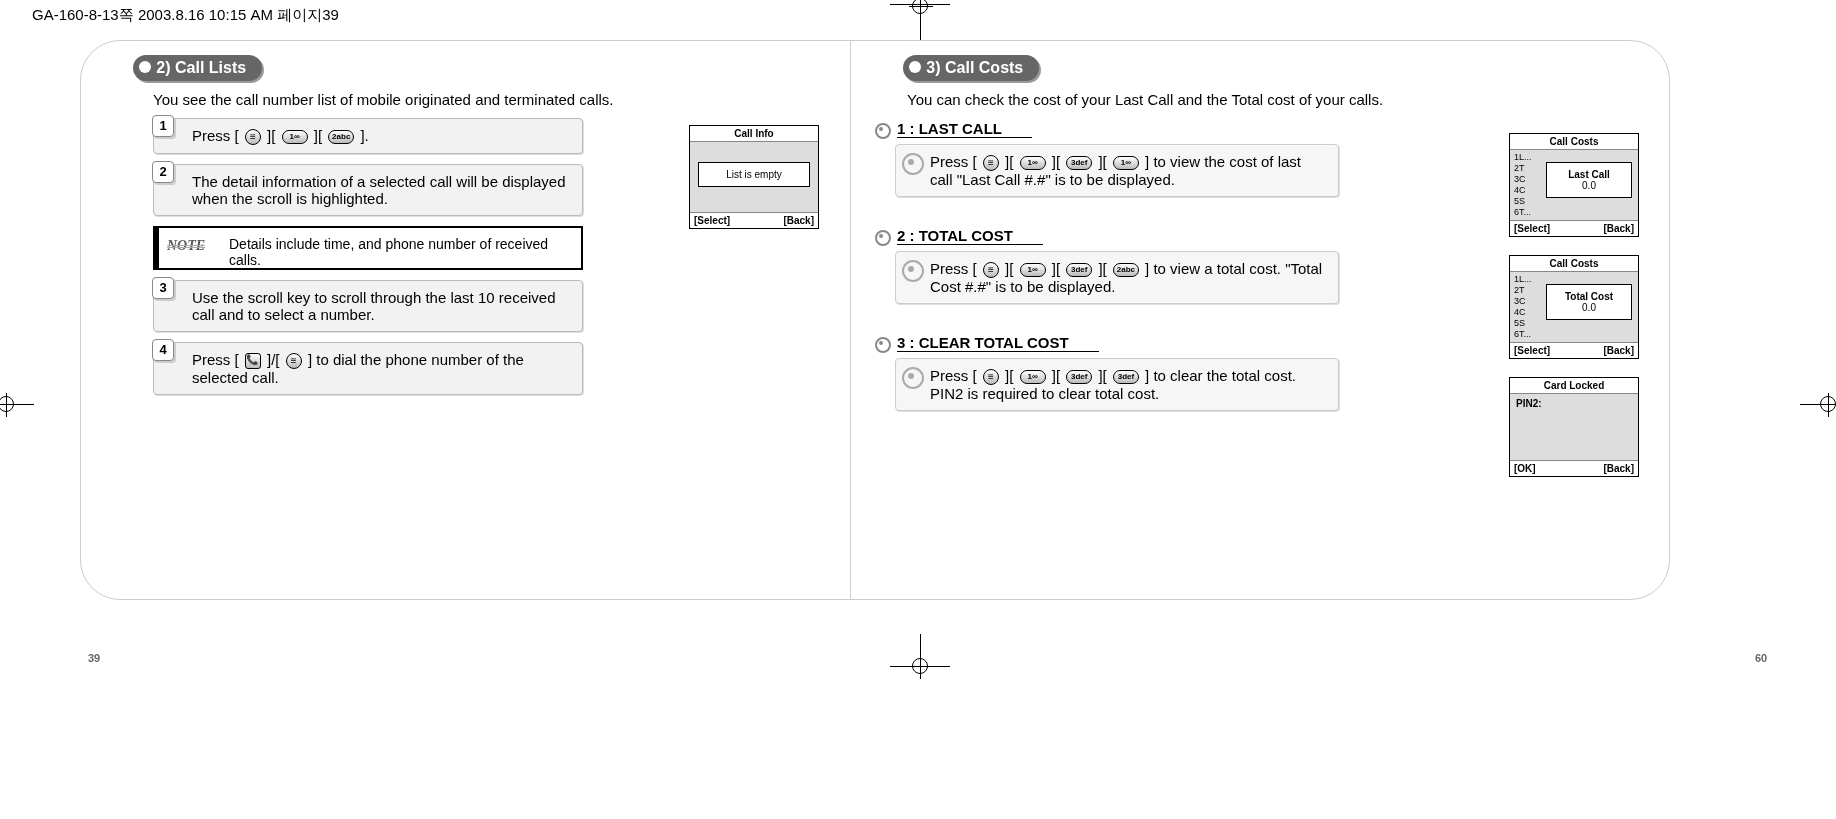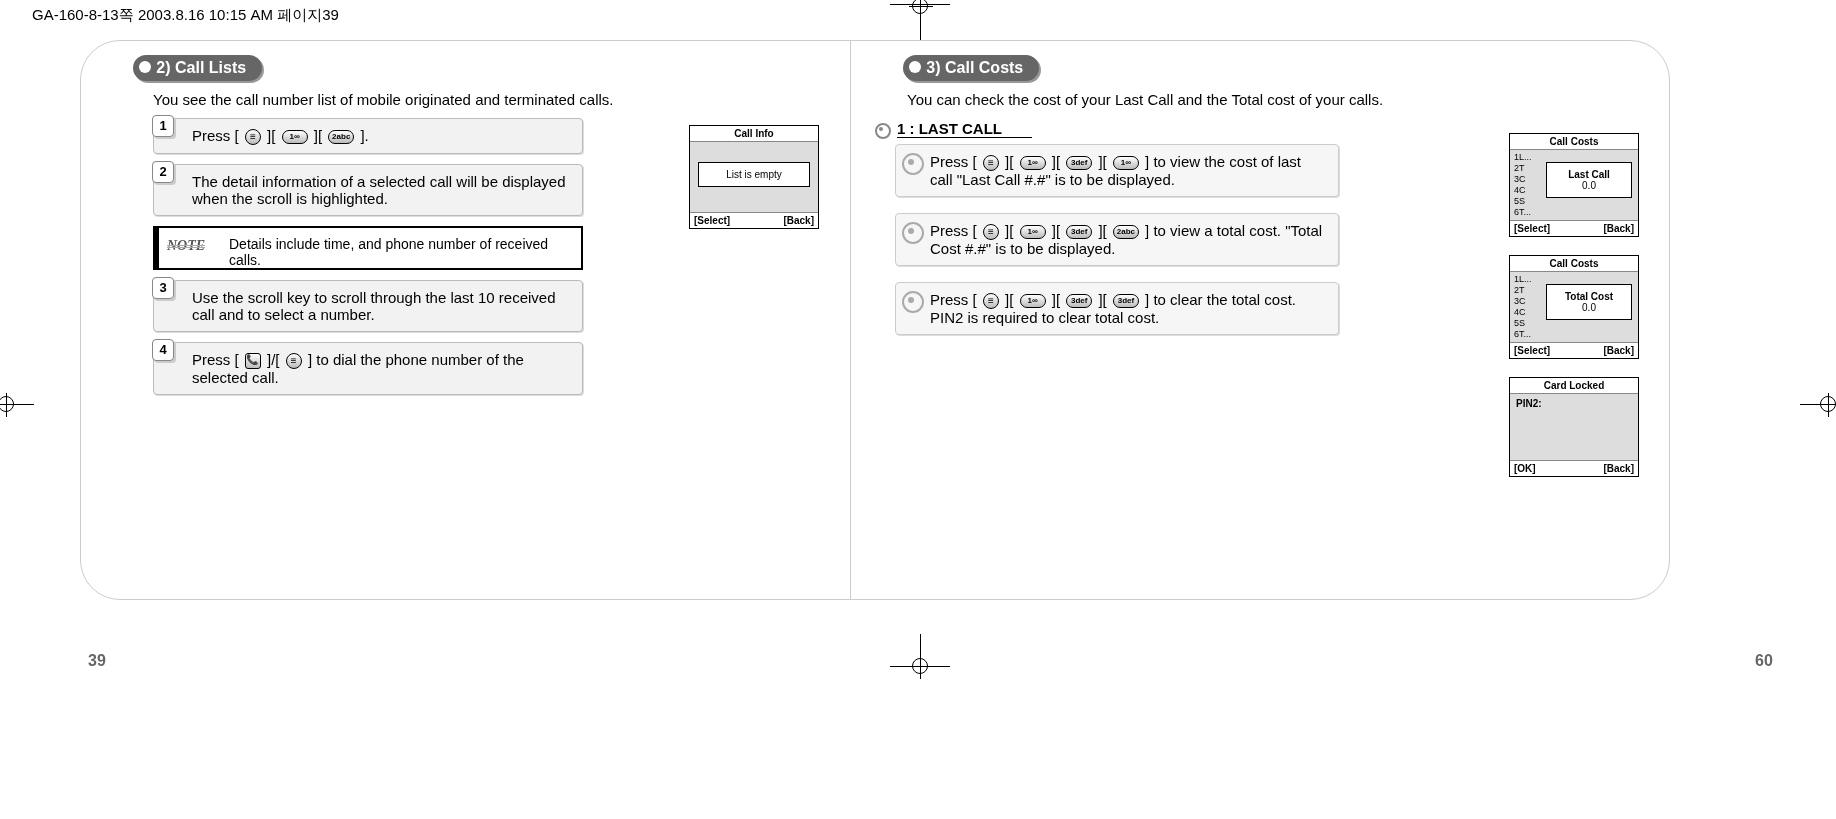--- a/index.html
+++ b/index.html
@@ -7,21 +7,21 @@
     .cropmark-h { position:absolute; width:60px; height:1px; background:#000; }
     .cropmark-v { position:absolute; width:1px; height:40px; background:#000; }
     .cropc { position:absolute; width:16px; height:16px; border:1px solid #000; border-radius:50%; }
     .cropc::before { content:""; position:absolute; left:7px; top:-4px; width:1px; height:24px; background:#000; }
     .cropc::after  { content:""; position:absolute; top:7px; left:-4px; width:24px; height:1px; background:#000; }
     .header { position:absolute; left:32px; top:6px; font-size:15px; color:#000; }
     .pages { position:absolute; width:1620px; top:40px; height:600px; }
     .page { position:absolute; top:0; width:820px; height:560px; background:#fff; border-radius:40px; border:1px solid #ccc; }
     .page.left { left:80px; }
     .page.right { left:850px; border-top-left-radius:0; border-bottom-left-radius:0; }
-    .pagenum { position:absolute; top:612px; font-size:16px; font-weight:bold; color:#666; }
+    .pagenum { position:absolute; top:612px; font-size:11px; font-weight:bold; color:#666; }
     .pagenum.left { left:88px; }
     .pagenum.right { left:1755px; }
 
     .sec-head { display:inline-block; background:#666; color:#fff; font-weight:bold; font-size:16px; padding:4px 16px 4px 10px; border-radius:14px; position:relative; margin:14px 0 6px 52px; box-shadow:2px 2px 0 #999; }
     .sec-head::before { content:""; position:absolute; left:6px; top:6px; width:12px; height:12px; background:#fff; border-radius:50%; }
     .intro { margin:4px 0 10px 72px; font-size:15px; width:640px; }
 
     .step { position:relative; margin:10px 0 0 72px; width:430px; background:#f2f2f2; border:1px solid #bbb; border-radius:4px; padding:8px 12px 8px 38px; font-size:15px; box-shadow:1px 1px 0 #ddd; }
     .step .num { position:absolute; left:-2px; top:-4px; width:22px; height:22px; background:#fff; border:1px solid #888; border-radius:4px; font-size:13px; font-weight:bold; text-align:center; line-height:20px; box-shadow:2px 2px 0 #ccc; }
 
@@ -160,20 +160,21 @@
           <div>0.0</div>
         </div>
       </div>
       <div class="softkeys">
         <span>[Select]</span>
         <span>[Back]</span>
       </div>
     </div>
 
     
+    <div class="subh" style="margin-top:30px;"><span class="uline">2 : TOTAL COST</span></div>
     <div class="substep">
       <span>Press [ </span>
       <span class="keyicon menu"></span>
       <span> ][ </span>
       <span class="keyicon k1"></span>
       <span> ][ </span>
       <span class="keyicon k3"></span>
       <span> ][ </span>
       <span class="keyicon k2"></span>
       <span> ] to view a total cost. "Total Cost #.#" is to be displayed.</span>
@@ -194,20 +195,21 @@
           <div>0.0</div>
         </div>
       </div>
       <div class="softkeys">
         <span>[Select]</span>
         <span>[Back]</span>
       </div>
     </div>
 
     
+    <div class="subh" style="margin-top:30px;"><span class="uline">3 : CLEAR TOTAL COST</span></div>
     <div class="substep">
       <span>Press [ </span>
       <span class="keyicon menu"></span>
       <span> ][ </span>
       <span class="keyicon k1"></span>
       <span> ][ </span>
       <span class="keyicon k3"></span>
       <span> ][ </span>
       <span class="keyicon k3"></span>
       <span> ] to clear the total cost. PIN2 is required to clear total cost.</span>

